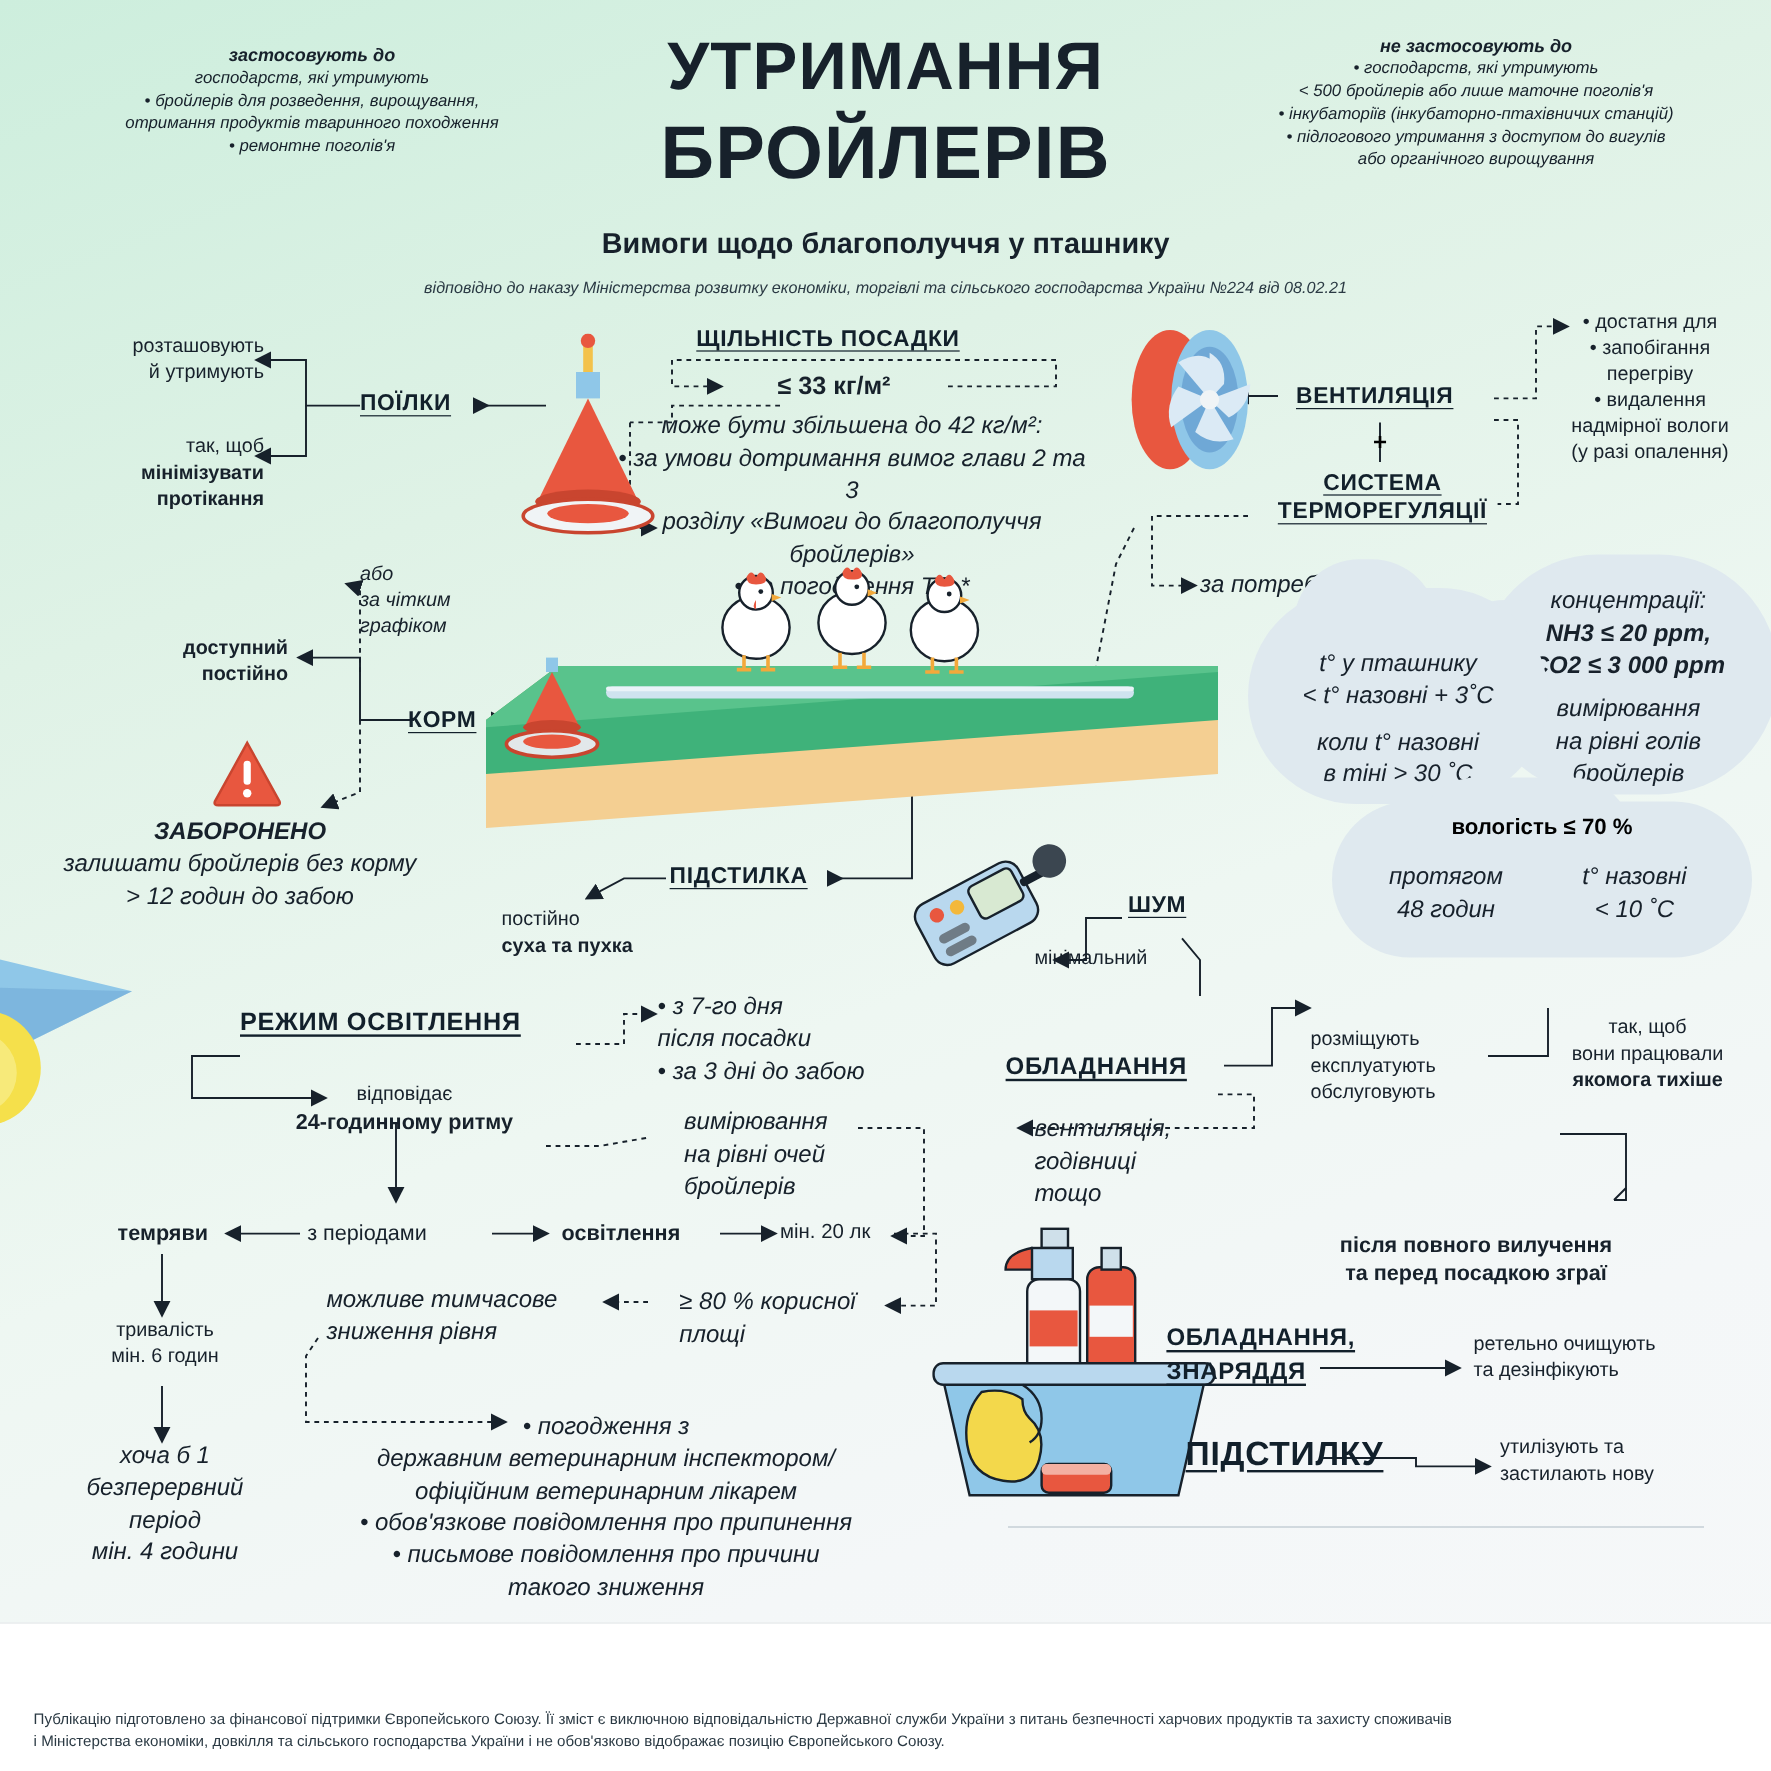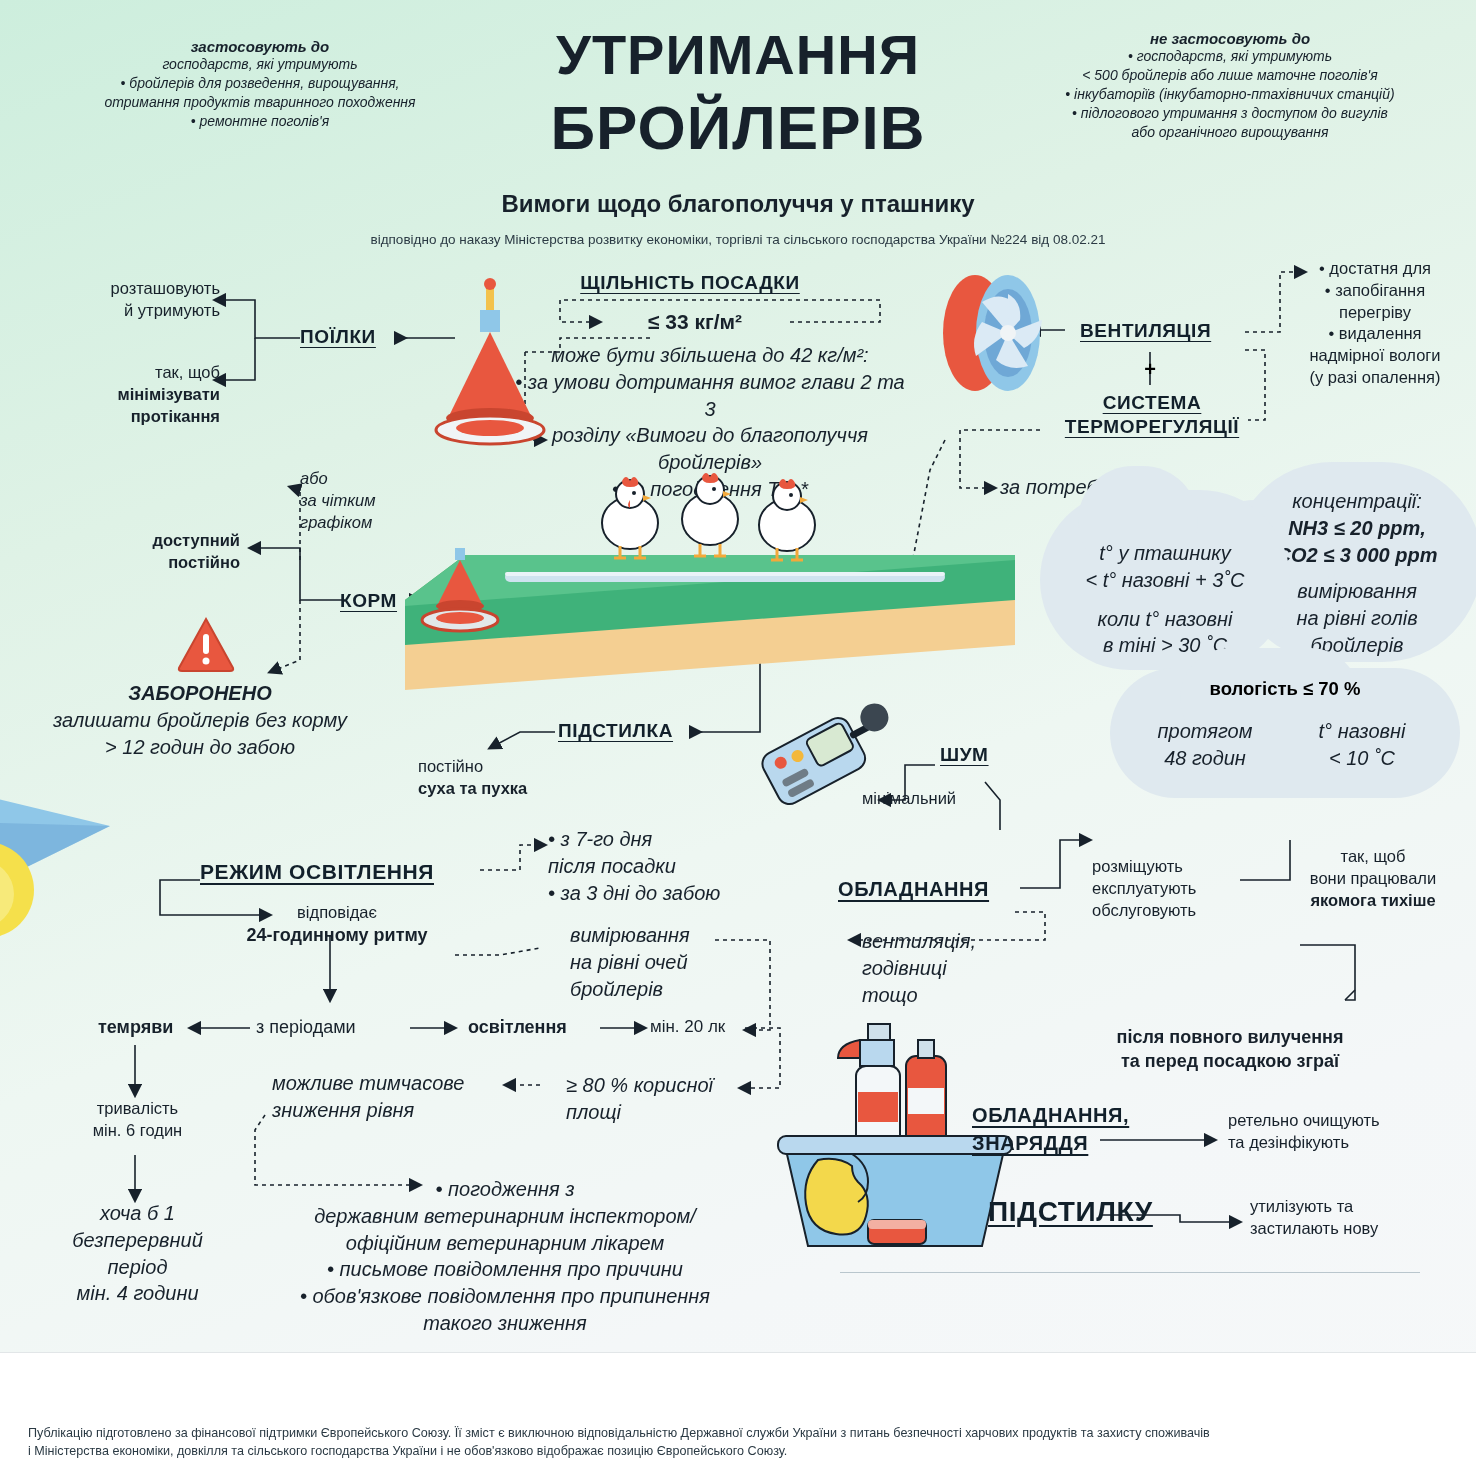--- a/index.html
+++ b/index.html
@@ -18,21 +18,21 @@
   .abs{position:absolute;}
   .ttl{
     text-align:center;font-weight:bold;letter-spacing:1px;color:#17212b;
     line-height:1.02;
   }
   .title1{font-size:56px;font-weight:bold;}
   .title2{font-size:62px;font-weight:bold;}
   .subtitle{
     font-size:24px;color:#17212b;text-align:center;font-weight:bold;
   }
-  .subnote{font-size:13.5px;color:#2b3a44;text-align:center;}
+  .subnote{font-style:italic;font-size:13.5px;color:#2b3a44;text-align:center;}
   .sideHead{font-style:italic;font-weight:bold;font-size:15px;color:#17212b;text-align:center;}
   .sideTxt{font-style:italic;font-size:14px;color:#17212b;text-align:center;line-height:1.35;}
   .hb{font-weight:bold;font-size:19px;color:#12202b;letter-spacing:.6px;}
   .hb u{text-decoration:underline;text-underline-offset:4px;}
   .bold{font-weight:bold;}
   .it{font-style:italic;}
   .txt{font-size:16.5px;color:#17212b;line-height:1.32;}
   .txtI{font-size:20px;color:#17212b;line-height:1.34;font-style:italic;}
   .center{text-align:center;}
   .right{text-align:right;}
@@ -324,21 +324,21 @@
   <div class="abs hb" style="left:940px;top:744px;"><u>ШУМ</u></div>
   <div class="abs txt" style="left:862px;top:788px;width:190px;">мінімальний</div>
 
   <svg class="abs" style="left:-40px;top:760px;" width="260" height="200" viewBox="0 0 260 200">
     <path d="M0 30 L150 66 L20 130 Z" fill="#8fc7e8"></path>
     <path d="M0 62 L150 66 L20 130 Z" fill="#6fa8d6" opacity="0.55"></path>
     <circle cx="26" cy="130" r="48" fill="#f5e04b"></circle>
     <circle cx="20" cy="134" r="34" fill="#f8ec86" opacity="0.8"></circle>
   </svg>
 
-  <div class="abs hb" style="left:200px;top:860px;font-size:21px;"><u>РЕЖИМ ОСВІТЛЕННЯ</u></div>
+  <div class="abs hb" style="left:200px;top:840px;font-size:21px;"><u>РЕЖИМ ОСВІТЛЕННЯ</u></div>
   <div class="abs txt center" style="left:212px;top:902px;width:250px;">
     <div>відповідає</div>
     <div class="bold" style="font-size:18px;text-align:center;">24-годинному ритму</div>
   </div>
 
   <div class="abs txtI" style="left:548px;top:826px;width:220px;">
     <div>• з 7-го дня</div>
     <div>після посадки</div>
     <div>• за 3 дні до забою</div>
   </div>
@@ -372,22 +372,22 @@
 
   <div class="abs txtI" style="left:272px;top:1070px;width:250px;">
     <div>можливе тимчасове</div>
     <div>зниження рівня</div>
   </div>
 
   <div class="abs txtI" style="left:270px;top:1176px;width:470px;text-align:center;">
     <div>• погодження з</div>
     <div>державним ветеринарним інспектором/</div>
     <div>офіційним ветеринарним лікарем</div>
+    <div>• обов'язкове повідомлення про припинення</div>
     <div>• письмове повідомлення про причини</div>
-    <div>• обов'язкове повідомлення про припинення</div>
     <div>такого зниження</div>
   </div>
 
   <div class="abs hb" style="left:838px;top:878px;font-size:20px;"><u>ОБЛАДНАННЯ</u></div>
   <div class="abs txtI" style="left:862px;top:928px;width:200px;">
     <div>вентиляція,</div>
     <div>годівниці</div>
     <div>тощо</div>
   </div>
   <div class="abs txt" style="left:1092px;top:856px;width:200px;">

